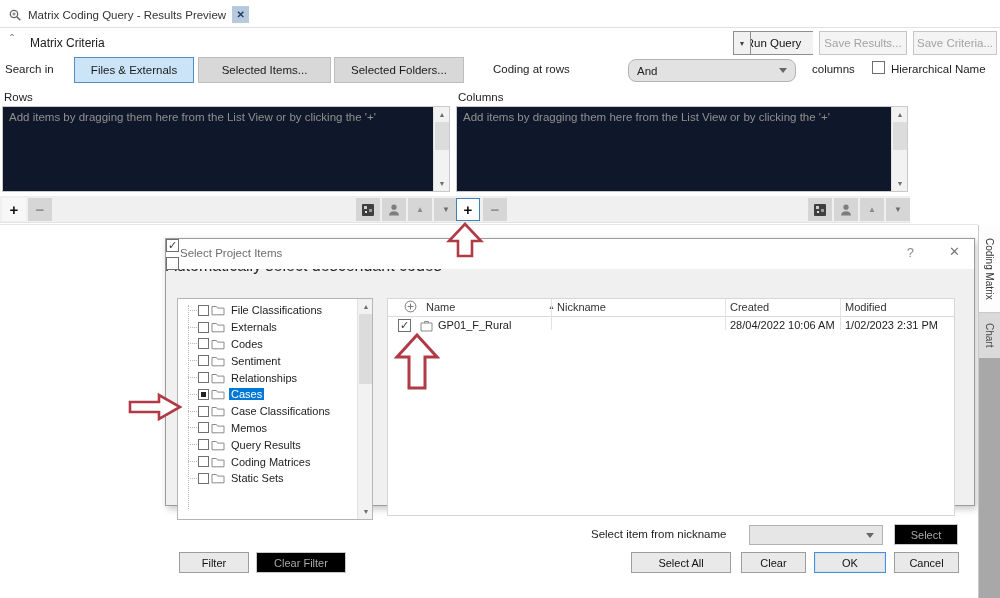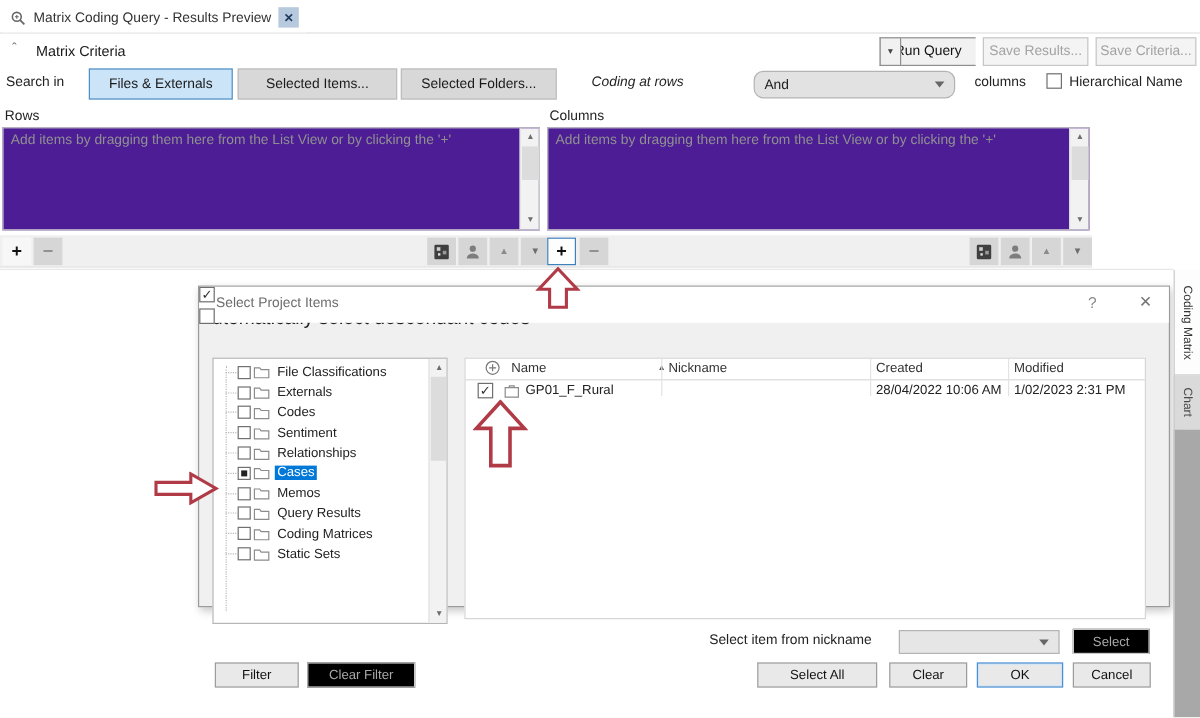--- a/index.html
+++ b/index.html
@@ -25,21 +25,21 @@
   
   .lbl { position:absolute; font-size:11.5px; color:#222; }
   .segbtn { position:absolute; top:57px; height:26px; display:flex; align-items:center; justify-content:center; font-size:11.5px; background:#d8d8d8; border:1px solid #bdbdbd; color:#1a1a1a; }
   .segbtn.active { background:#cce4f7; border:1px solid #4e8fc6; }
   .select { position:absolute; background:#e2e2e2; border:1px solid #b3b3b3; font-size:11.5px; color:#222; display:flex; align-items:center; padding:0 8px; }
   .select::after { content:""; margin-left:auto; border-left:4px solid transparent; border-right:4px solid transparent; border-top:5px solid #666; }
   .cbx { position:absolute; width:13px; height:13px; background:#fff; border:1px solid #6f6f6f; font-size:10px; color:#333; display:flex; align-items:center; justify-content:center; }
   .cbx.checked::after { content:"✓"; font-size:11px; color:#333; }
 
   
-  .panel { position:absolute; top:106px; height:86px; background:#4c1d95; border:1px solid #c9c9c9; }
+  .panel { position:absolute; top:106px; height:86px; background:#0f172a; border:1px solid #c9c9c9; }
   .ph { position:absolute; left:6px; top:4px; right:22px; font-size:11.5px; color:#909090; }
   .vscroll { position:absolute; right:0; top:0; bottom:0; width:16px; background:#f2f2f2; border-left:1px solid #e2e2e2; }
   .vscroll .sa { position:absolute; left:0; width:16px; height:15px; font-size:7px; color:#6e6e6e; display:flex; align-items:center; justify-content:center; }
   .vscroll .sa.up { top:0; } .vscroll .sa.dn { bottom:0; }
   .vscroll .thumb { position:absolute; left:1px; width:14px; background:#dcdcdc; }
 
   
   .toolstrip { position:absolute; left:0; top:196px; width:910px; height:27px; background:#f0f0f0; border-bottom:1px solid #e3e3e3; }
   .hline { position:absolute; left:0; top:224px; width:978px; height:1px; background:#e7e7e7; }
   .tbtn { position:absolute; top:2px; width:24px; height:23px; background:#d6d6d6; display:flex; align-items:center; justify-content:center; font-size:15px; font-weight:bold; color:#111; }
@@ -117,21 +117,21 @@
       <div class="btn arrow">▼</div>
     </div>
     <div class="btn disabled" style="width:88px;">Save Results...</div>
     <div class="btn disabled" style="width:84px;">Save Criteria...</div>
   </div>
 
   <span class="lbl" style="left:5px; top:63px;">Search in</span>
   <div class="segbtn active" style="left:74px; width:120px;">Files &amp; Externals</div>
   <div class="segbtn" style="left:198px; width:133px;">Selected Items...</div>
   <div class="segbtn" style="left:334px; width:130px;">Selected Folders...</div>
-  <span class="lbl" style="left:493px; top:63px;font-style:italic;">Coding at rows</span>
+  <span class="lbl" style="left:493px; top:63px;">Coding at rows</span>
   <div class="select" style="left:628px; top:59px; width:168px; height:23px;border-radius:8px;">
       <span>And</span>
     </div>
   <span class="lbl" style="left:812px; top:63px;">columns</span>
   <span class="cbx" style="left:872px; top:61px;"></span>
   <span class="lbl" style="left:891px; top:63px;text-align:center;">Hierarchical Name</span>
 
   <span class="lbl" style="left:4px; top:91px;">Rows</span>
   <span class="lbl" style="left:458px; top:91px;">Columns</span>
 
@@ -262,20 +262,28 @@
             </svg>
             <span class="tl">Relationships</span>
           </div>
         <div class="ti">
             <span class="tdash"></span>
             <span class="cb part"></span>
             <svg width="14" height="12" viewBox="0 0 14 12">
               <path d="M1 2.5h4.4l1.2 1.6H13v6.7H1z" fill="#fff" stroke="#8b8b8b"></path>
             </svg>
             <span class="tl sel">Cases</span>
+          </div>
+        <div class="ti">
+            <span class="tdash"></span>
+            <span class="cb"></span>
+            <svg width="14" height="12" viewBox="0 0 14 12">
+              <path d="M1 2.5h4.4l1.2 1.6H13v6.7H1z" fill="#fff" stroke="#8b8b8b"></path>
+            </svg>
+            <span class="tl">Case Classifications</span>
           </div>
         <div class="ti">
             <span class="tdash"></span>
             <span class="cb"></span>
             <svg width="14" height="12" viewBox="0 0 14 12">
               <path d="M1 2.5h4.4l1.2 1.6H13v6.7H1z" fill="#fff" stroke="#8b8b8b"></path>
             </svg>
             <span class="tl">Memos</span>
           </div>
         <div class="ti">

